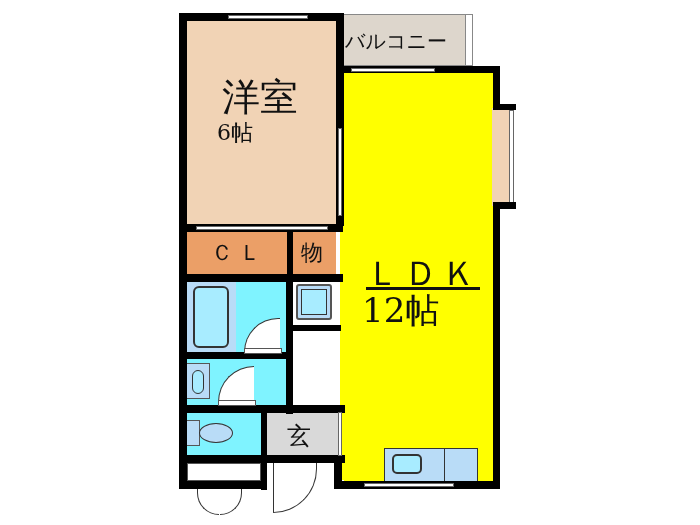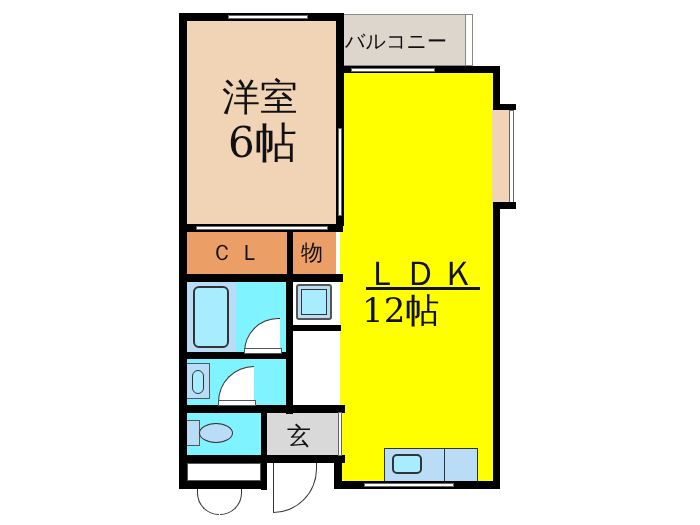--- a/index.html
+++ b/index.html
@@ -11,21 +11,21 @@
 </style>
 </head>
 <body>
 
 <div class="abs" style="left:343px;top:14px;width:127px;height:52px;background:#ddd6cc;border:1px solid #888;"></div>
 <div class="abs" style="left:465px;top:14px;width:8px;height:52px;background:#fff;border:1px solid #888;"></div>
 <div class="lbl" style="left:345px;top:31px;font-size:20px;">バルコニー</div>
 
 <div class="abs" style="left:186px;top:20px;width:150px;height:205px;background:#f1d3b5;"></div>
 <div class="lbl" style="left:222px;top:78px;font-size:38px;">洋室</div>
-<div class="lbl" style="left:228px;top:122px;font-size:42px;">6帖</div>
+<div class="lbl" style="left:217px;top:122px;font-size:22px;">6帖</div>
 
 <div class="abs" style="left:344px;top:72px;width:150px;height:410px;background:#ffff00;"></div>
 <div class="abs" style="left:340px;top:225px;width:10px;height:255px;background:#ffff00;"></div>
 <div class="lbl" style="left:366px;top:256px;font-size:34px;letter-spacing:4px;text-decoration:underline;">ＬＤＫ</div>
 <div class="lbl" style="left:362px;top:293px;font-size:34px;">12帖</div>
 
 <div class="abs" style="left:492px;top:108px;width:22px;height:98px;background:#f1d3b5;"></div>
 <div class="win" style="left:509px;top:110px;width:5px;height:94px;"></div>
 
 <div class="abs" style="left:186px;top:231px;width:102px;height:44px;background:#eb9f67;"></div>

